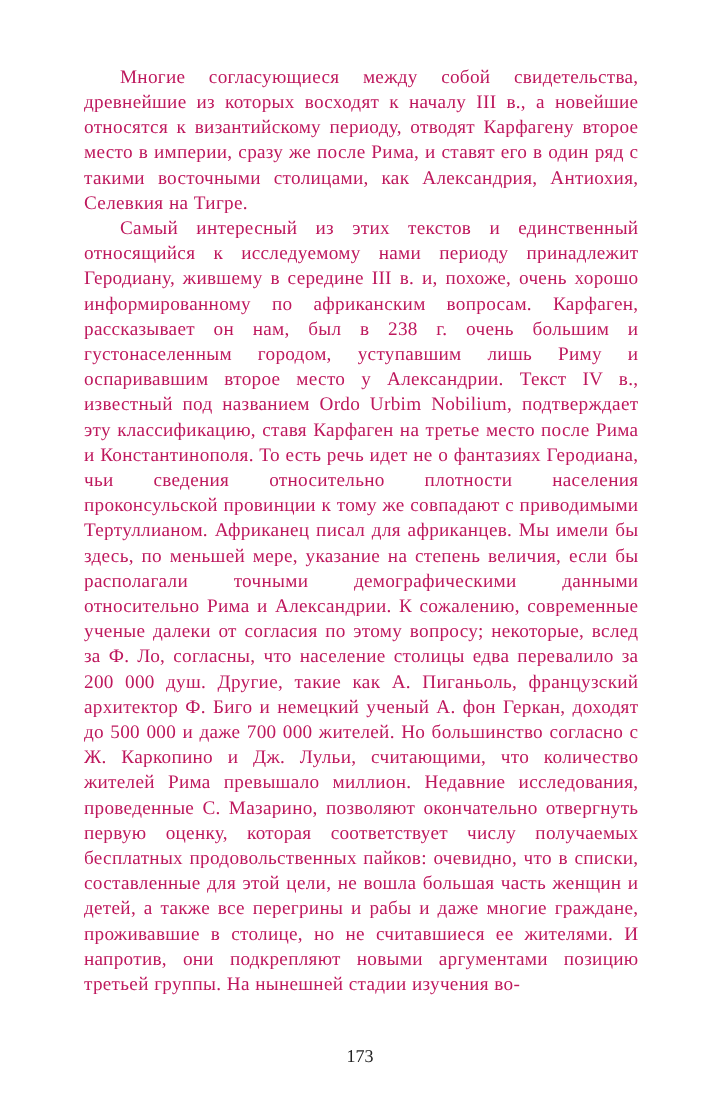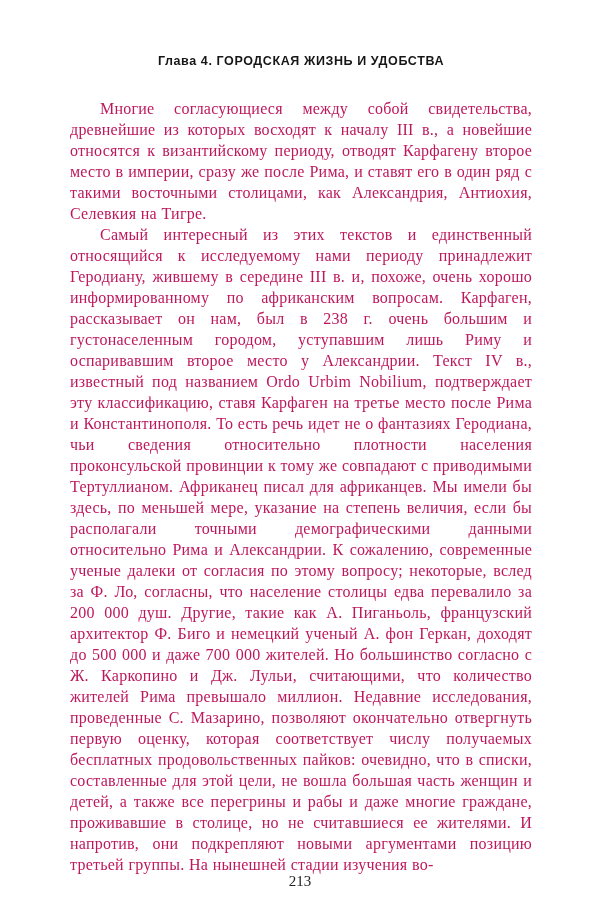--- a/index.html
+++ b/index.html
@@ -55,21 +55,20 @@
     bottom: 32px;
     text-align: center;
     font-size: 15px;
     color: #222222;
   }
 </style>
 </head>
 <body>
 
 <div class="book-page">
-  <div class="running-head">Глава 4. ГОРОДСКАЯ ЖИЗНЬ И УДОБСТВА</div>
 
   <div class="body-text">
     <p>Многие согласующиеся между собой свидетельства, древнейшие из которых восходят к началу III в., а новейшие относятся к византийскому периоду, отводят Карфагену второе место в империи, сразу же после Рима, и ставят его в один ряд с такими восточными столицами, как Александрия, Антиохия, Селевкия на Тигре.</p>
     <p>Самый интересный из этих текстов и единственный относящийся к исследуемому нами периоду принадлежит Геродиану, жившему в середине III в. и, похоже, очень хорошо информированному по африканским вопросам. Карфаген, рассказывает он нам, был в 238 г. очень большим и густонаселенным городом, уступавшим лишь Риму и оспаривавшим второе место у Александрии. Текст IV в., известный под названием Ordo Urbim Nobilium, подтверждает эту классификацию, ставя Карфаген на третье место после Рима и Константинополя. То есть речь идет не о фантазиях Геродиана, чьи сведения относительно плотности населения проконсульской провинции к тому же совпадают с приводимыми Тертуллианом. Африканец писал для африканцев. Мы имели бы здесь, по меньшей мере, указание на степень величия, если бы располагали точными демографическими данными относительно Рима и Александрии. К сожалению, современные ученые далеки от согласия по этому вопросу; некоторые, вслед за Ф. Ло, согласны, что население столицы едва перевалило за 200 000 душ. Другие, такие как А. Пиганьоль, французский архитектор Ф. Биго и немецкий ученый А. фон Геркан, доходят до 500 000 и даже 700 000 жителей. Но большинство согласно с Ж. Каркопино и Дж. Лульи, считающими, что количество жителей Рима превышало миллион. Недавние исследования, проведенные С. Мазарино, позволяют окончательно отвергнуть первую оценку, которая соответствует числу получаемых бесплатных продовольственных пайков: очевидно, что в списки, составленные для этой цели, не вошла большая часть женщин и детей, а также все перегрины и рабы и даже многие граждане, проживавшие в столице, но не считавшиеся ее жителями. И напротив, они подкрепляют новыми аргументами позицию третьей группы. На нынешней стадии изучения во-</p>
   </div>
 
-  <div class="page-number">213</div>
+  <div class="page-number">173</div>
 </div>
 
 </body></html>

